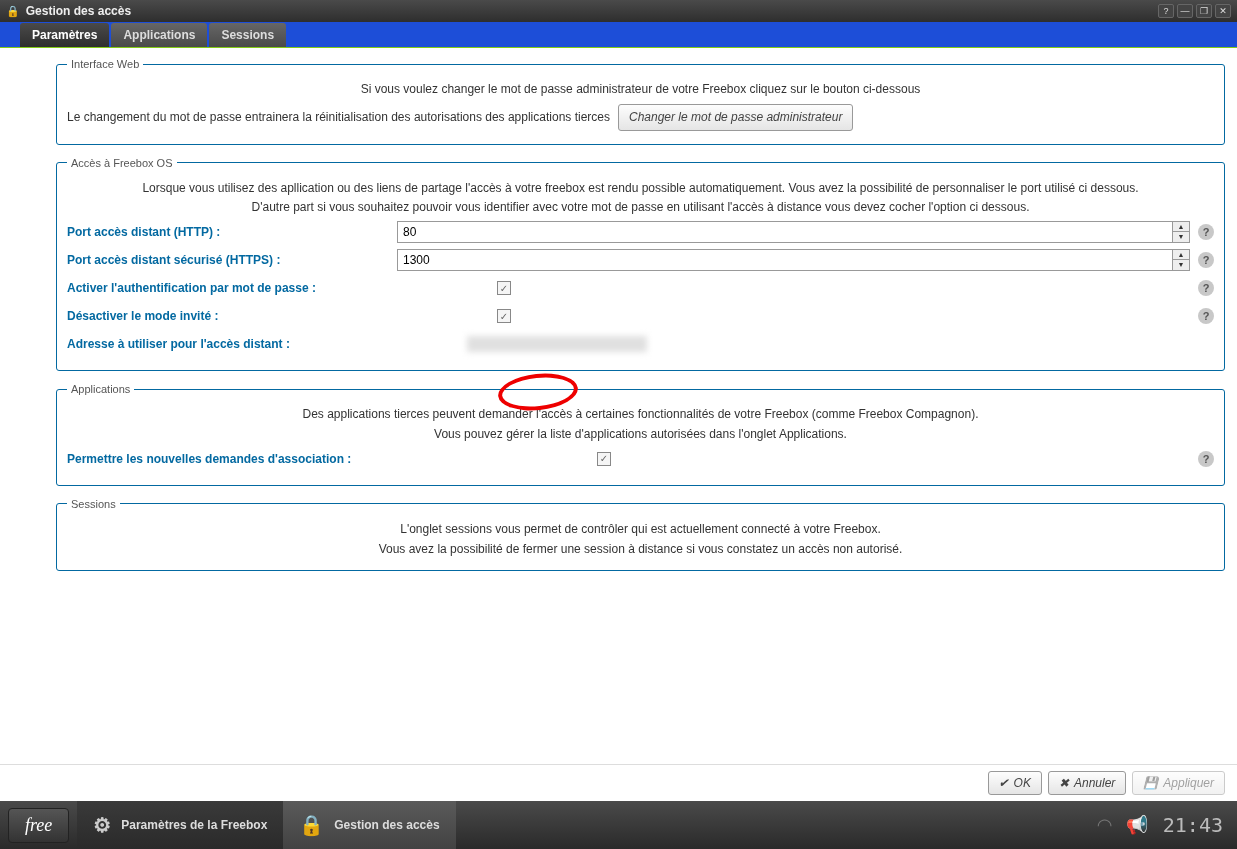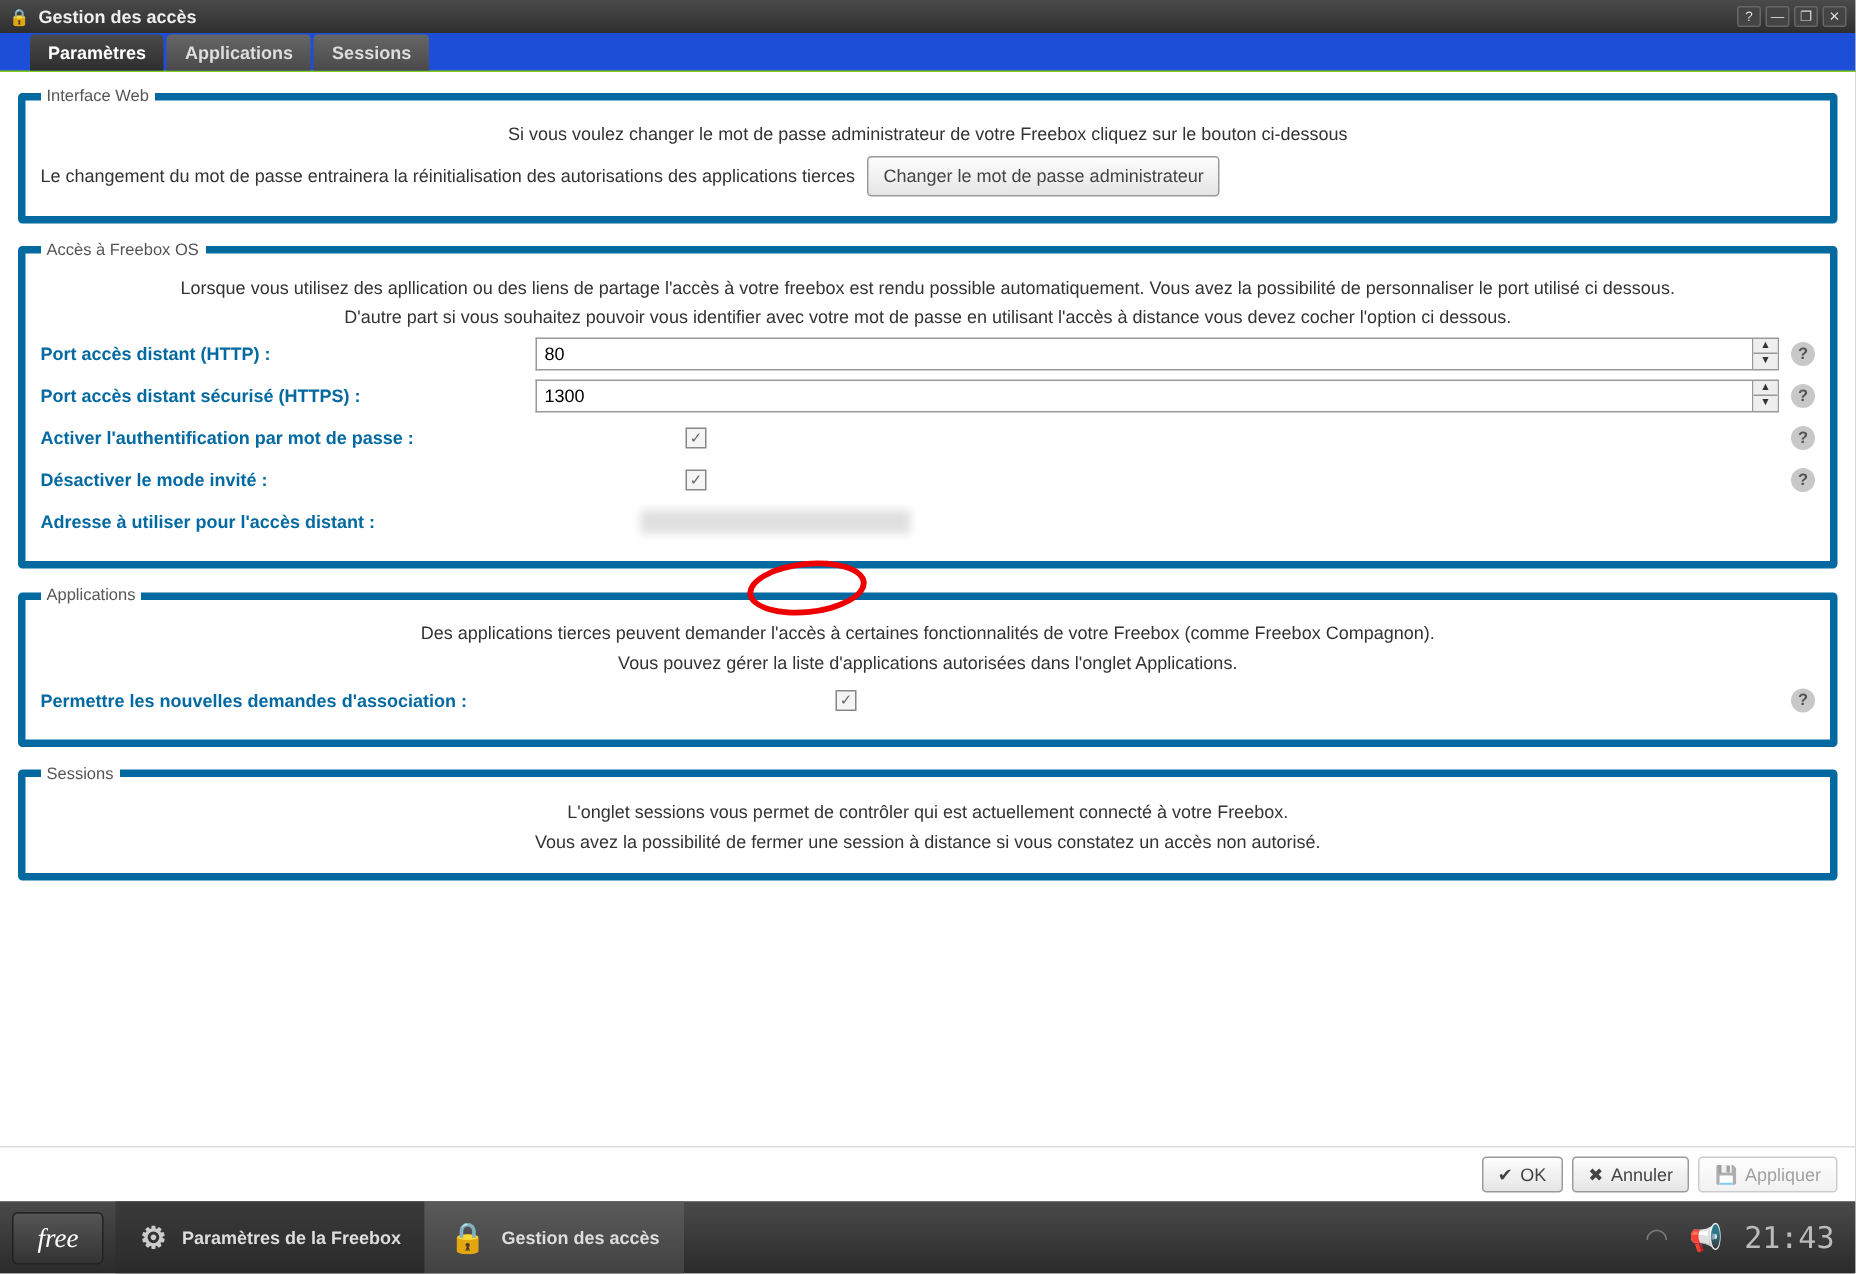--- a/index.html
+++ b/index.html
@@ -9,38 +9,38 @@
 .titlebar { background: linear-gradient(to bottom, #4a4a4a, #2e2e2e); height: 22px; display: flex; align-items: center; padding: 0 6px; color: #eee; }
 .titlebar .lock-icon { margin-right: 6px; color: #ddd; font-size: 11px; }
 .titlebar .title { flex: 1; font-weight: bold; font-size: 12px; }
 .titlebar .winbtn { width: 16px; height: 14px; margin-left: 3px; background: #444; border: 1px solid #666; border-radius: 2px; display:inline-flex; align-items:center; justify-content:center; font-size:9px; color:#ddd; cursor:pointer;}
 .tabstrip { background: #1d4ed8; padding: 0 20px; display: flex; height: 26px; align-items: flex-end; border-bottom: 1px solid #84cc16; }
 .tab { padding: 5px 12px; margin-right: 2px; background: linear-gradient(to bottom,#666,#4a4a4a); color: #ddd; border-radius: 3px 3px 0 0; cursor: pointer; font-weight:bold; font-size:12px;}
 .tab.active { background: linear-gradient(to bottom,#4a4a4a,#2e2e2e); color: #fff; }
 
 .content { flex: 1; background: #fff; overflow: auto; padding: 10px 12px; }
 
-fieldset { border: 5px solid #0369a1; border-radius: 3px; margin-bottom: 12px; padding: 8px 10px 10px 10px; }
+fieldset { border: 1px solid #0369a1; border-radius: 3px; margin-bottom: 12px; padding: 8px 10px 10px 10px; margin-left: 44px; }
 legend { padding: 0 4px; color: #555; font-size: 11px; }
 .line { margin: 3px 0; line-height: 1.4; color: #333; text-align: center; }
 .row { display: flex; align-items: center; margin: 4px 0; min-height: 24px; }
 .row .label { width: 330px; font-weight: bold; color: #0369a1; }
 .row .control { flex: 1; display: flex; align-items: center; }
 .help-icon { width: 16px; height: 16px; border-radius: 50%; background: #c8c8c8; color: #555; font-size: 11px; display:inline-flex; align-items:center; justify-content:center; margin-left: 8px; cursor:pointer; font-weight:bold;}
 .spinner { display: flex; flex: 1; }
 .spinner input { flex:1; border: 1px solid #999; border-right: none; height: 22px; padding: 0 5px; font-size:12px; }
 .spin-btns { display:flex; flex-direction:column; border:1px solid #999; width:18px; }
 .spin-btns div { height: 10px; text-align:center; font-size: 7px; line-height:10px; cursor:pointer; background:#eee; }
 .spin-btns div:first-child { border-bottom:1px solid #999; }
 
 .checkbox { width:14px; height:14px; border:1px solid #888; background:#f5f5f5; display:inline-flex; align-items:center; justify-content:center; font-size:10px; color:#666; cursor:pointer;}
 
 .blurred { filter: blur(3px); background:#e0e0e0; height:16px; width: 180px; display:inline-block;}
 
-.btn { display:inline-flex; align-items:center; padding: 4px 10px; border:1px solid #999; background: linear-gradient(to bottom,#fdfdfd,#e5e5e5); border-radius:3px; cursor:pointer; font-size:12px; color:#444; }
+.btn { display:inline-flex; align-items:center; padding: 4px 10px; border:1px solid #999; background: linear-gradient(to bottom,#fdfdfd,#e5e5e5); border-radius:3px; cursor:pointer; font-size:12px; color:#444;font-style:italic; }
 .btn .icon { margin-right: 5px; }
 .btn.disabled { opacity:0.5; }
 
 .footer { background: #fff; padding: 6px 12px; display:flex; justify-content:flex-end; gap: 6px; border-top: 1px solid #ddd; }
 
 .taskbar { background: linear-gradient(to bottom, #4a4a4a, #2a2a2a); height: 48px; display:flex; align-items:center; padding: 0 8px; }
 .task-free { background: linear-gradient(to bottom,#555,#333); border:1px solid #222; border-radius:4px; padding: 6px 16px; margin-right:8px; font-style:italic; font-family: cursive; color:#fff; font-size:18px; cursor:pointer;}
 .task-item { display:flex; align-items:center; color:#ddd; padding: 0 16px; height:48px;  font-weight:bold; cursor:pointer; }
 .task-item.dark { background: linear-gradient(to bottom,#3a3a3a,#2a2a2a); }
 .task-item.light { background: linear-gradient(to bottom,#5a5a5a,#424242); }

